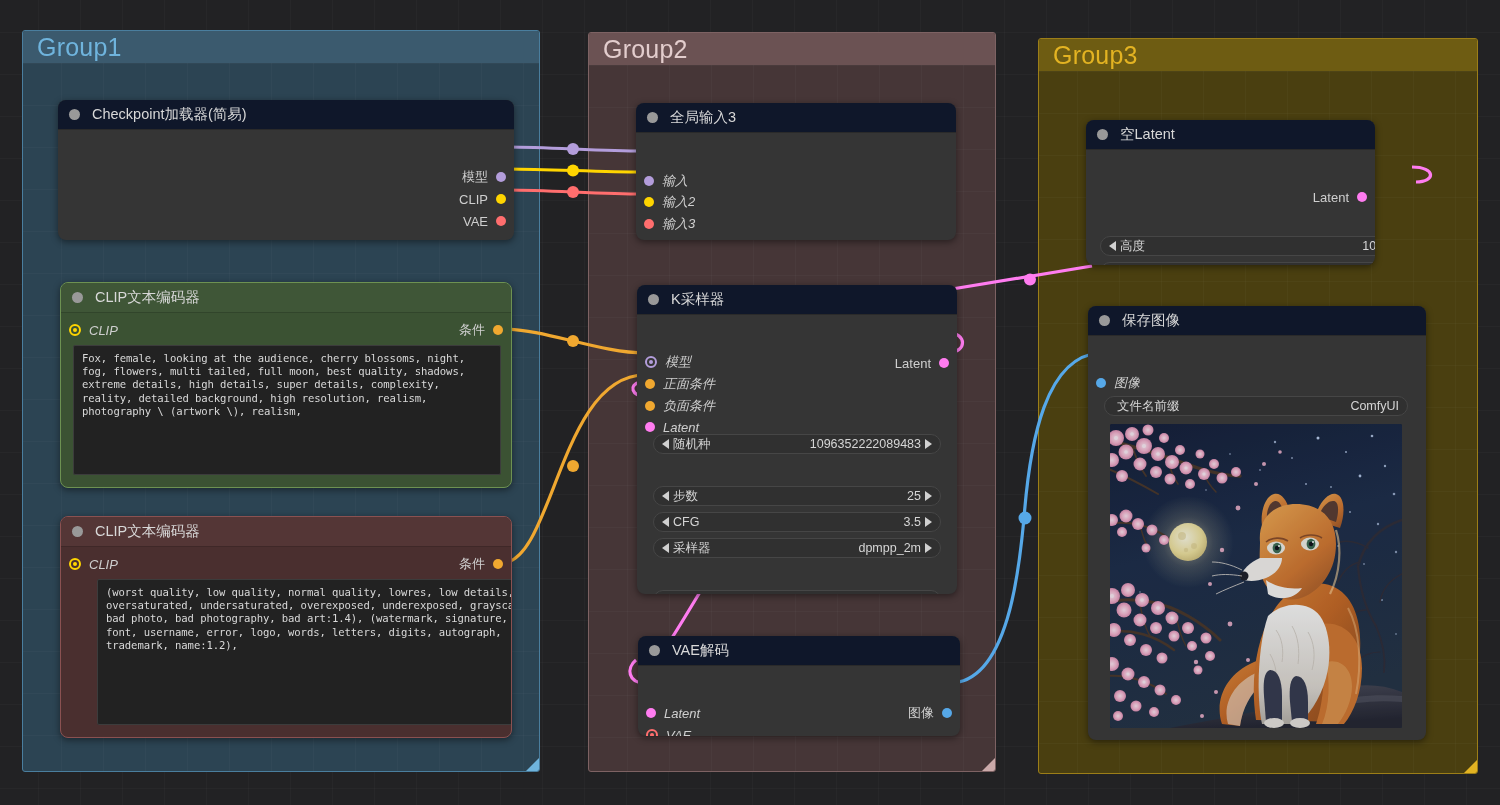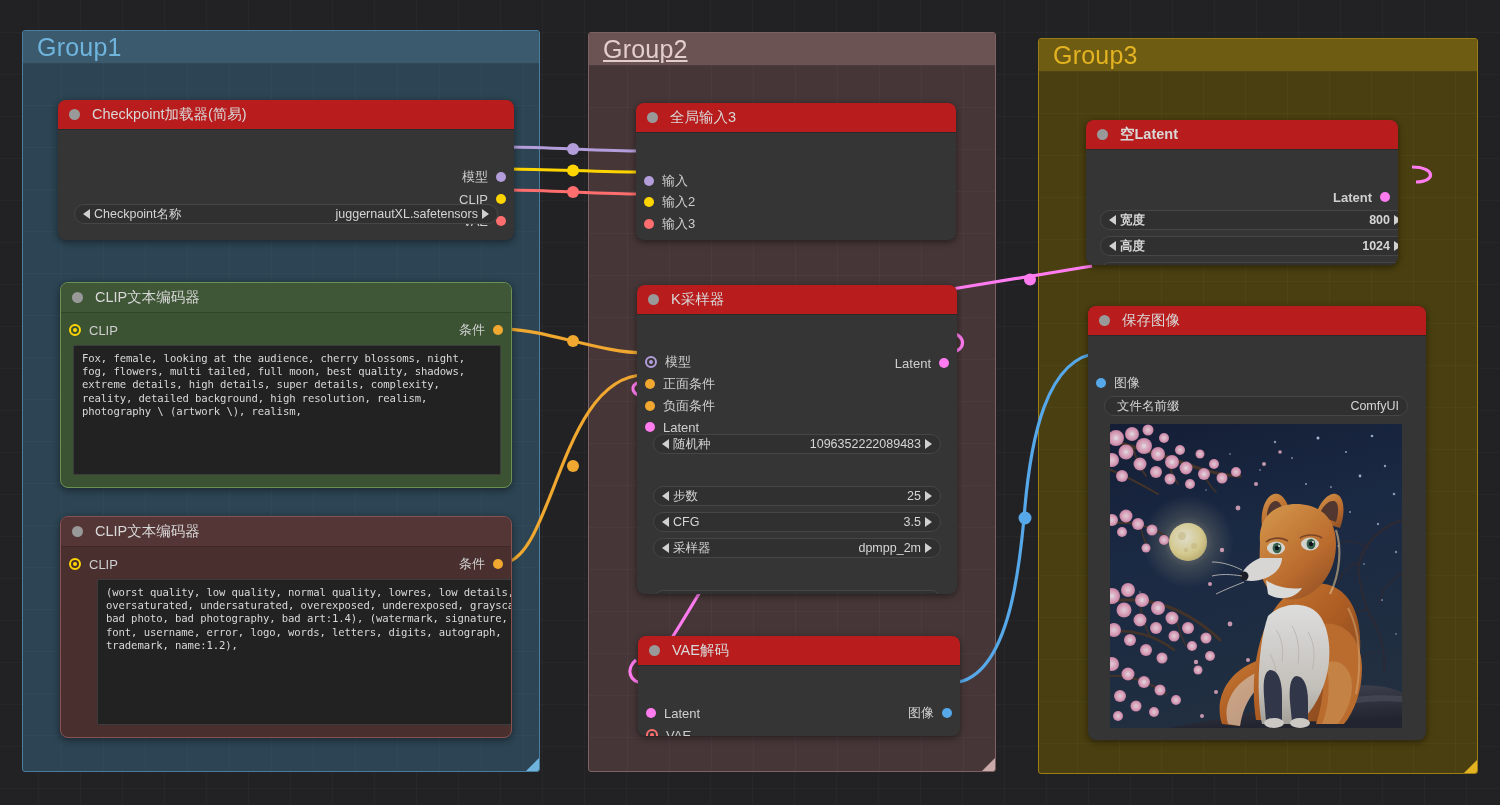--- a/index.html
+++ b/index.html
@@ -54,21 +54,21 @@
     position: absolute;
     background: #353535;
     border-radius: 8px;
     box-shadow: 0 2px 7px rgba(0,0,0,0.45);
     overflow: hidden;
   }
   .node-header {
     height: 30px;
     display: flex; align-items: center;
     padding-left: 11px;
-    background: #b91c1c;
+    background: #0f172a;
     border-bottom: 1px solid #2a2a2a;
   }
   .node-dot {
     width: 11px; height: 11px; border-radius: 50%;
     background: #999999;
     flex: 0 0 auto;
   }
   .node-title {
     margin-left: 12px;
     font-size: 14.5px;
@@ -78,21 +78,21 @@
   .node-body { position: relative; }
   
   .slot {
     position: absolute;
     display: flex; align-items: center;
     height: 18px;
     font-size: 13px;
     color: #cfcfcf;
     white-space: nowrap;
   }
-  .slot.in { left: 8px; }
+  .slot.in { left: 8px; font-style: italic; }
   .slot.out { right: 8px; flex-direction: row-reverse; }
   .pin {
     width: 10px; height: 10px; border-radius: 50%;
     flex: 0 0 auto;
   }
   .pin.ring {
     width: 12px; height: 12px;
     background: transparent !important;
     border: 2px solid;
   }
@@ -162,21 +162,21 @@
   <div class="group" style="left:22px; top:30px; width:518px; height:742px; background:#2c4453; border:1px solid #4a7e9e;">
     <div class="group-inner"></div>
     <div style="position:absolute;left:0;top:0;right:0;height:32px;background:#3b5a6e;"></div>
     <div class="group-title" style="color:#6fb4dd;">Group1</div>
     <div class="group-corner" style="border-color:transparent transparent #6fb4dd transparent;"></div>
   </div>
 
   <div class="group" style="left:588px; top:32px; width:408px; height:740px; background:#463637; border:1px solid #7d6263;">
     <div class="group-inner"></div>
     <div style="position:absolute;left:0;top:0;right:0;height:32px;background:#6b5253;"></div>
-    <div class="group-title" style="color:#e3cdcd;text-decoration:underline;">Group2</div>
+    <div class="group-title" style="color:#e3cdcd;">Group2</div>
     <div class="group-corner" style="border-color:transparent transparent #cbaaaa transparent;"></div>
   </div>
 
   <div class="group" style="left:1038px; top:38px; width:440px; height:736px; background:#4a3f10; border:1px solid #9c7e18;">
     <div class="group-inner"></div>
     <div style="position:absolute;left:0;top:0;right:0;height:32px;background:#6e5c12;"></div>
     <div class="group-title" style="color:#e3b322;">Group3</div>
     <div class="group-corner" style="border-color:transparent transparent #e3b322 transparent;"></div>
   </div>
 
@@ -220,26 +220,20 @@
         <div class="pin" style="background:#b39ddb;"></div>
         <div class="slot-label">模型</div>
       </div>
       <div class="slot out" style="top:60px;">
         <div class="pin" style="background:#ffd500;"></div>
         <div class="slot-label">CLIP</div>
       </div>
       <div class="slot out" style="top:82px;">
         <div class="pin" style="background:#ff6e6e;"></div>
         <div class="slot-label">VAE</div>
-      </div>
-      <div class="widget" style="left:16px; top:74px; width:424px;">
-        <div class="arrow-l"></div>
-        <div class="w-name">Checkpoint名称</div>
-        <div class="w-val">juggernautXL.safetensors</div>
-        <div class="arrow-r"></div>
       </div>
     </div>
   </div>
 
   <div class="node" style="left:60px; top:282px; width:452px; height:206px; background:#3b5233; border:1px solid #6d9152;">
     <div class="node-header" style="background:#3f5637; border-bottom:1px solid #31452b;">
       <div class="node-dot"></div>
       <div class="node-title">CLIP文本编码器</div>
     </div>
     <div class="node-body" style="height:174px;">
@@ -376,35 +370,29 @@
         </div>
         <div class="slot-label">VAE</div>
       </div>
       <div class="slot out" style="top:38px;">
         <div class="pin" style="background:#56a8e8;"></div>
         <div class="slot-label">图像</div>
       </div>
     </div>
   </div>
 
-  <div class="node" style="left:1086px; top:120px; width:312px; height:145px;font-weight:bold;">
+  <div class="node" style="left:1086px; top:120px; width:289px; height:145px;">
     <div class="node-header">
       <div class="node-dot"></div>
       <div class="node-title">空Latent</div>
     </div>
     <div class="node-body" style="height:115px;">
       <div class="slot out" style="top:38px;">
         <div class="pin" style="background:#ff7cf0;"></div>
         <div class="slot-label">Latent</div>
-      </div>
-      <div class="widget" style="left:14px; top:60px; width:310px;">
-        <div class="arrow-l"></div>
-        <div class="w-name">宽度</div>
-        <div class="w-val">800</div>
-        <div class="arrow-r"></div>
       </div>
       <div class="widget" style="left:14px; top:86px; width:310px;">
         <div class="arrow-l"></div>
         <div class="w-name">高度</div>
         <div class="w-val">1024</div>
         <div class="arrow-r"></div>
       </div>
       <div class="widget" style="left:14px; top:112px; width:310px;">
 
         <div class="w-name">批次大小</div>

